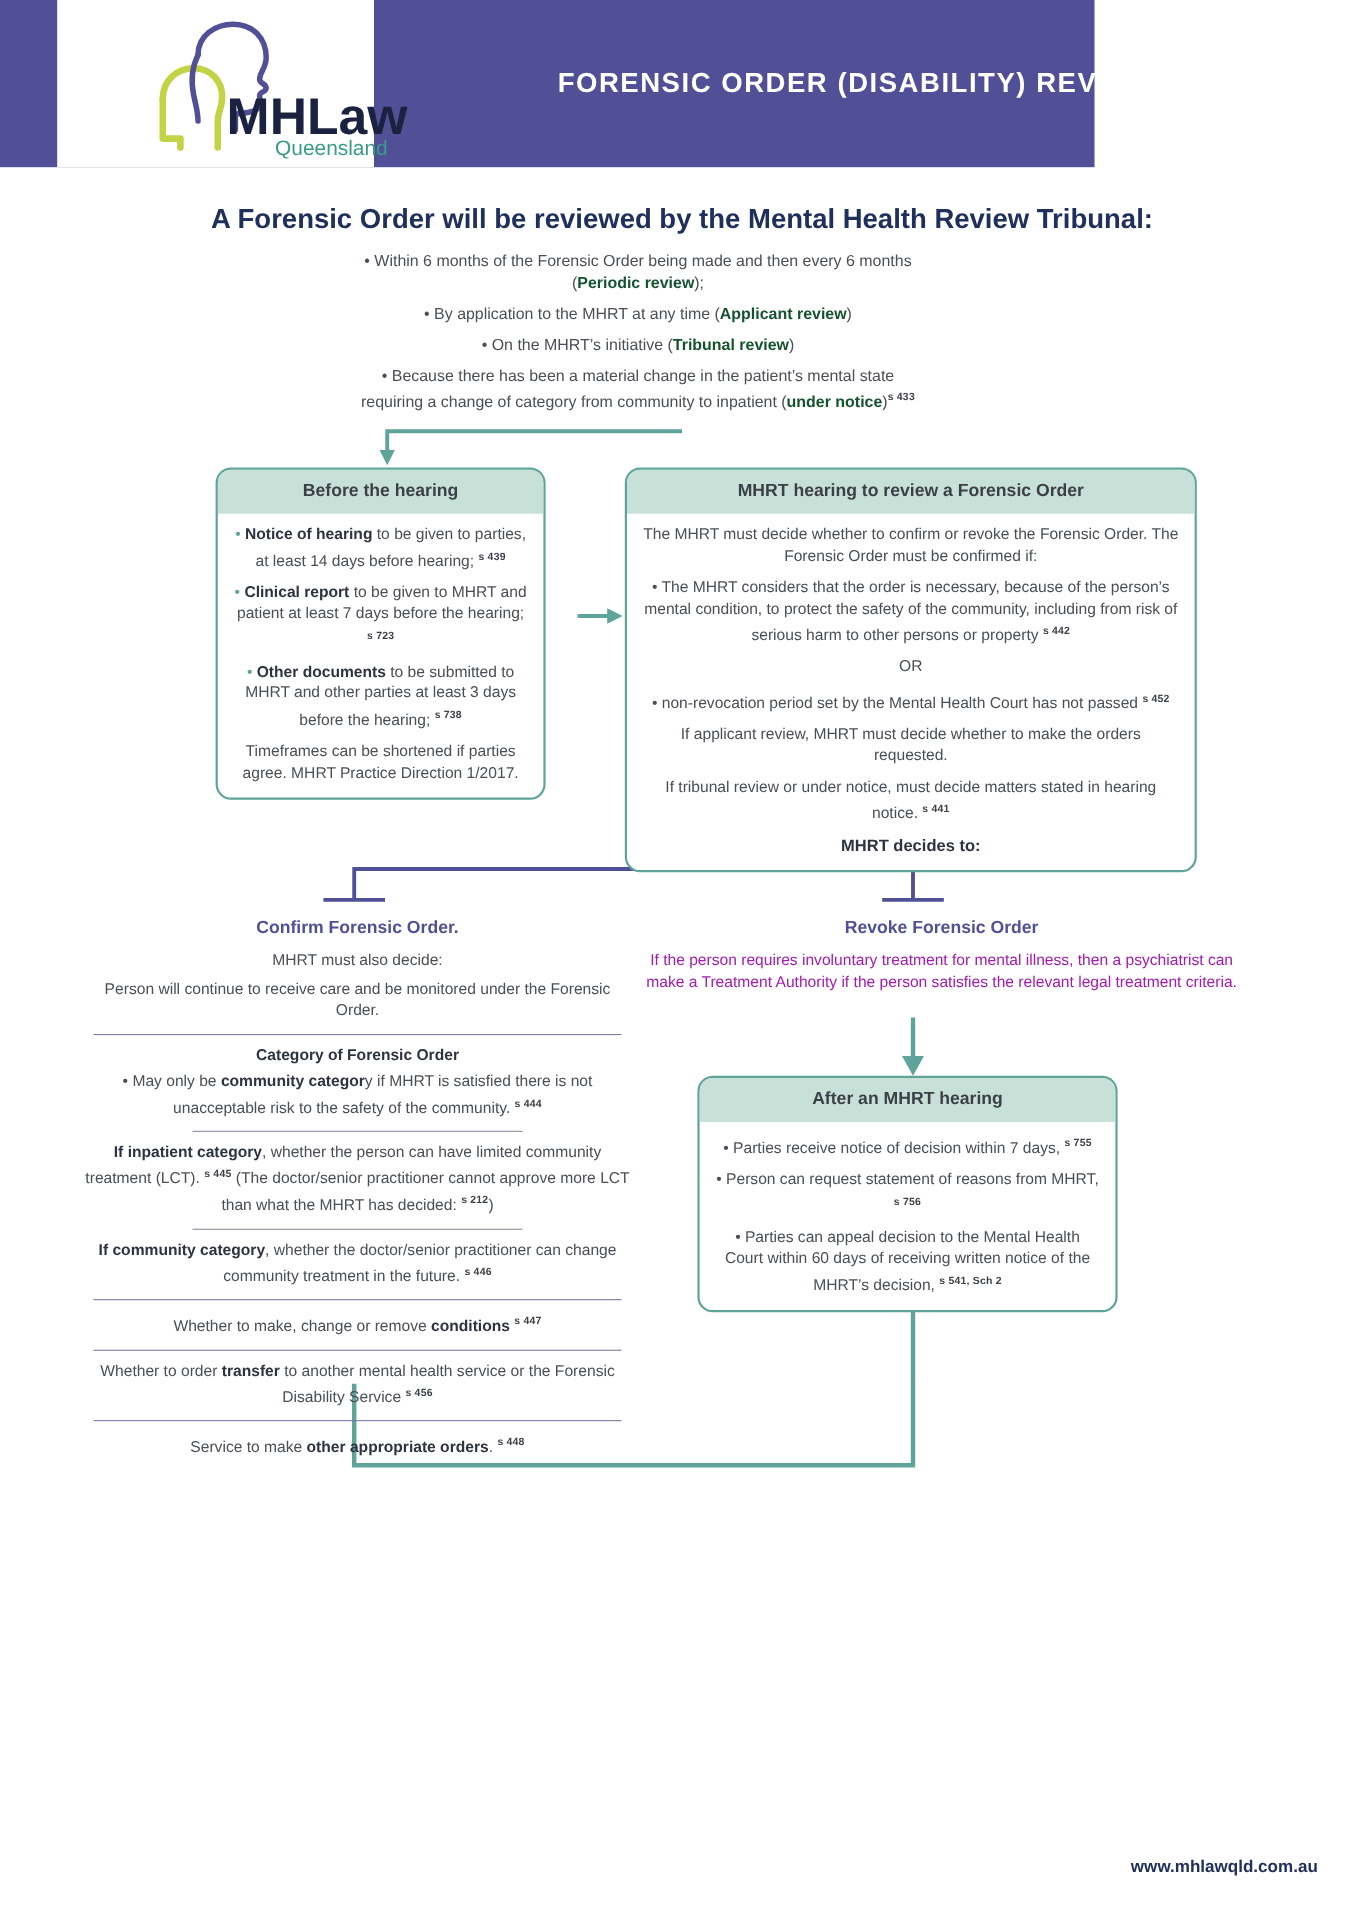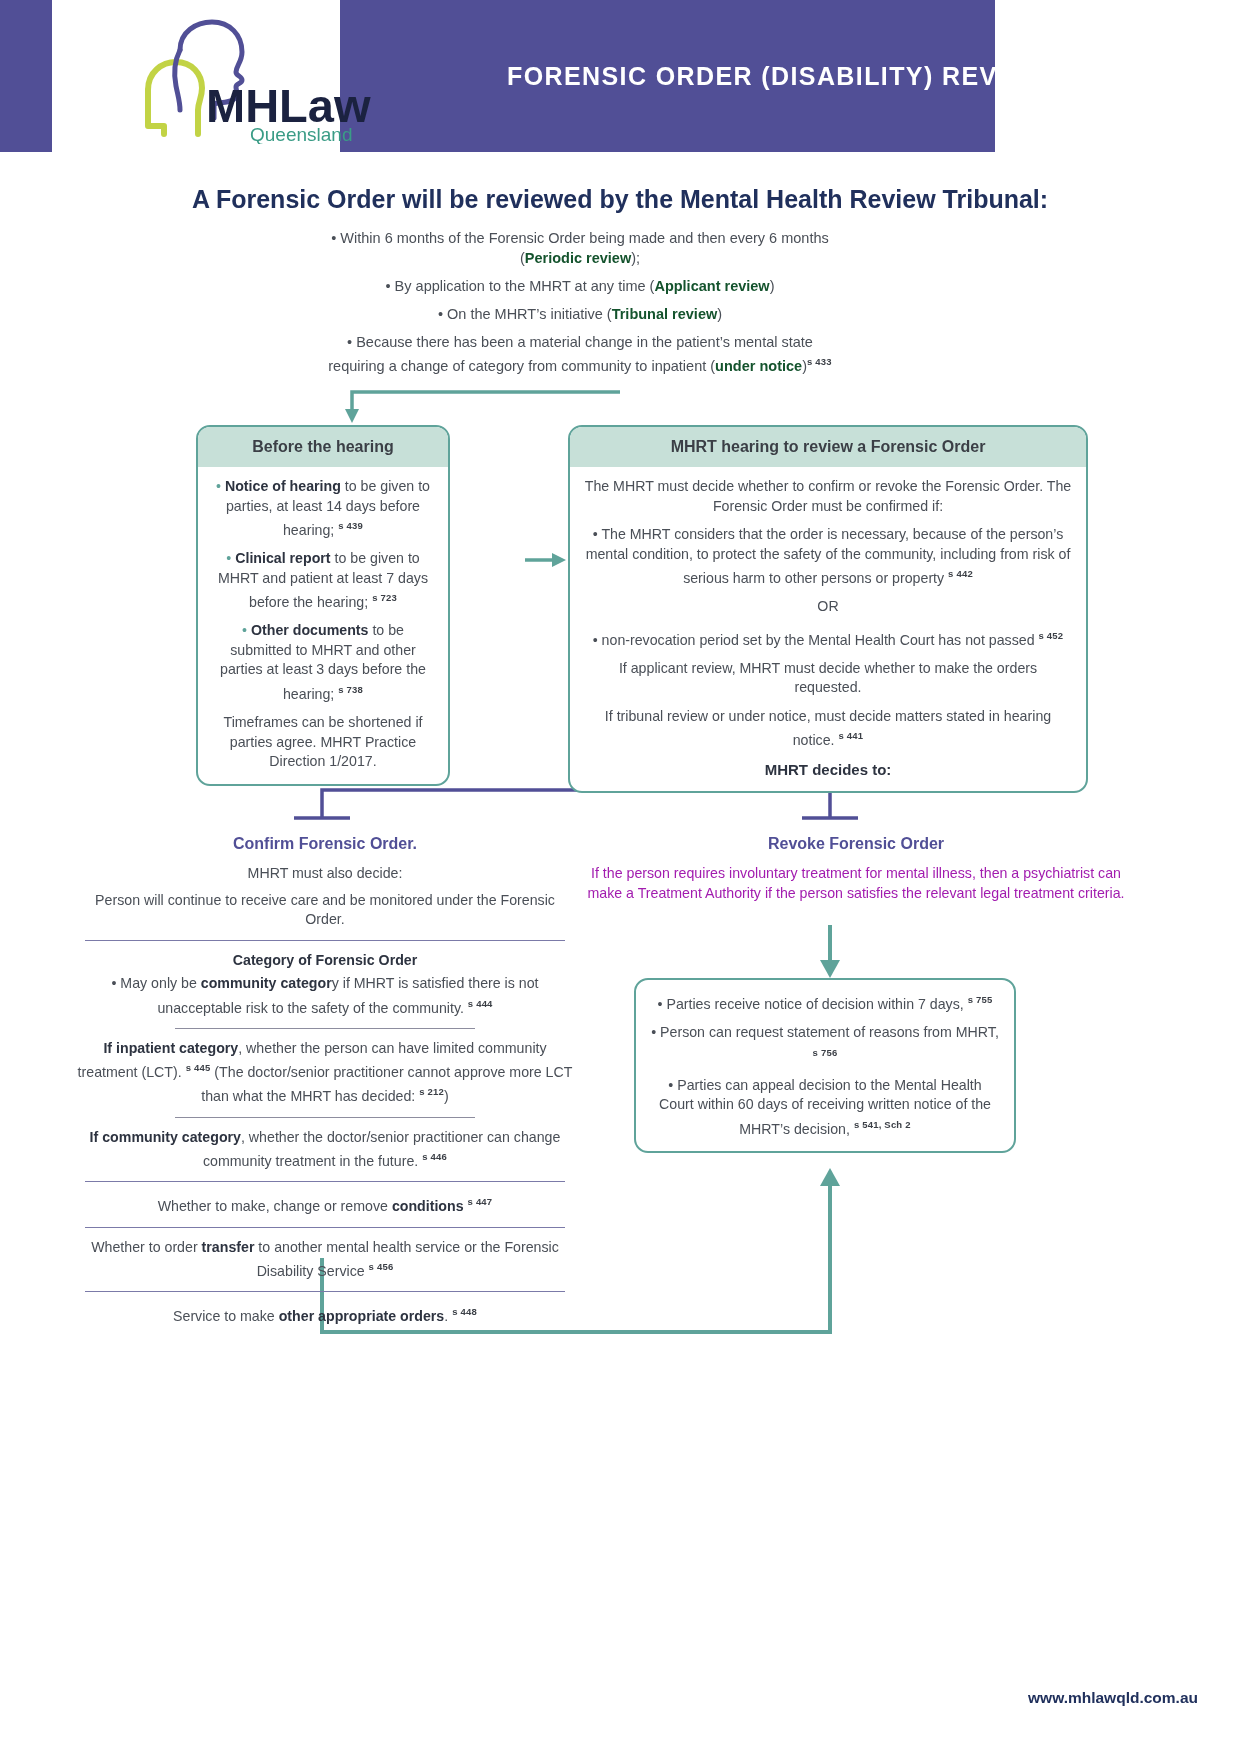--- a/index.html
+++ b/index.html
@@ -116,21 +116,21 @@
     text-align: center;
     color: #4a4f57;
   }
   .flow-box .box-body p { margin: 0 0 9px; }
   .flow-box .box-body p:last-child { margin-bottom: 0; }
   .flow-box .box-body b { color: #2d3340; }
   .tealdot { color: #5fa39a; }
 
   #box-before {
     left: 196px; top: 425px;
-    width: 254px;
+    width: 300px;
   }
   #box-hearing {
     left: 568px; top: 425px;
     width: 520px;
   }
   #box-after {
     left: 634px; top: 978px;
     width: 382px;
   }
   #box-hearing .decides {
@@ -318,20 +318,21 @@
     <span>Service to make </span><b>other appropriate orders</b><span>.</span> <span class="sref">s 448</span>
   </p>
 </div>
 
 <div class="branch-title" id="revoke-title">Revoke Forensic Order</div>
 <div id="revoke-col">
   <p style="margin:0;">If the person requires involuntary treatment for mental illness, then a psychiatrist can make a Treatment Authority if the person satisfies the relevant legal treatment criteria.</p>
 </div>
 
 <div class="flow-box" id="box-after">
+  <div class="box-header">After an MHRT hearing</div>
   <div class="box-body">
     <p>
       <span>• Parties receive notice of decision within 7 days,</span> <span class="sref">s 755</span>
     </p>
     <p>
       <span>• Person can request statement of reasons from MHRT,</span> <span class="sref">s 756</span>
     </p>
     <p>
       <span>• Parties can appeal decision to the Mental Health Court within 60 days of receiving written notice of the MHRT’s decision,</span> <span class="sref">s 541, Sch 2</span>
     </p>

